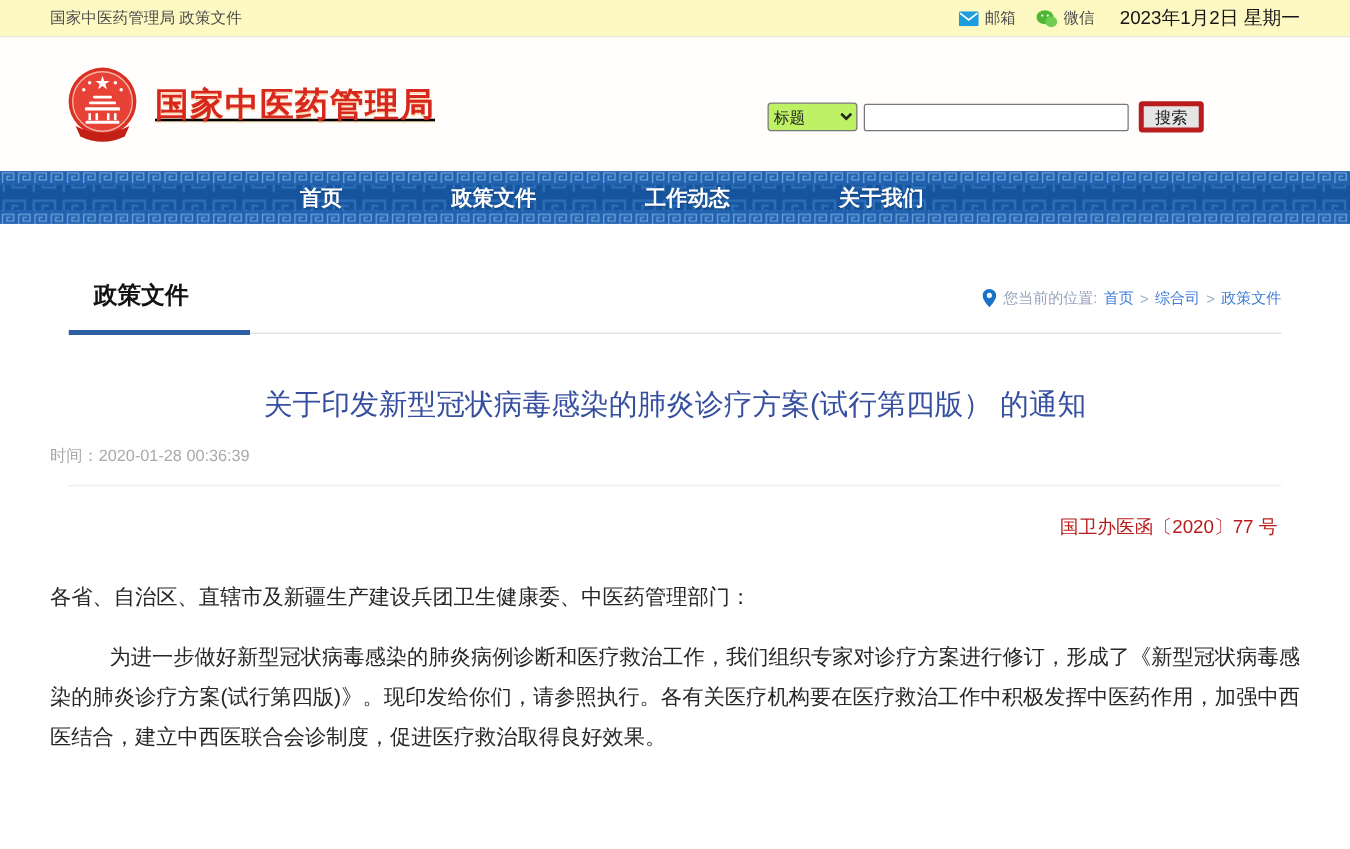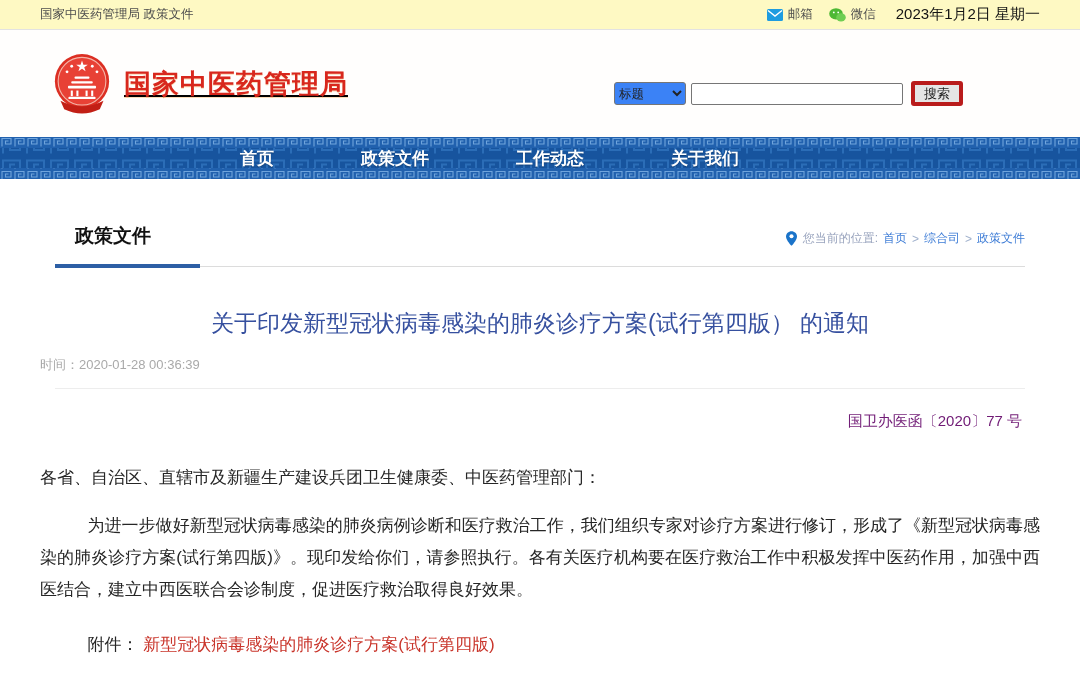--- a/index.html
+++ b/index.html
@@ -21,21 +21,21 @@
     display: flex; align-items: center; padding-left: 53px; }
   .brand { display: flex; align-items: center; text-decoration: underline; }
   .emblem { margin-right: 13px; display: inline-flex; }
   .brand-cn { font-size: 27px; font-weight: bold; color: #d8271d; letter-spacing: 1px;
     text-shadow: 0 1px 0 rgba(240,160,60,.35); }
   .brand-en { font-size: 10.5px; color: #3d3229; margin-top: 3px; letter-spacing: .2px; }
   .brand-suffix { font-size: 21px; font-weight: bold; color: #e60012;
     align-self: flex-end; margin-left: 18px; padding-bottom: 8px; }
   .search { position: absolute; left: 614px; top: 51px; display: flex; align-items: center; }
   .search select { width: 72px; height: 23px; font-size: 12.5px; border: 1px solid #767676;
-    border-radius: 3px; background: #3b82f6; color: #222; cursor: pointer;
+    border-radius: 3px; background: #bef264; color: #222; cursor: pointer;
     font-family: "Liberation Sans", sans-serif; }
   .search input { width: 212px; height: 22px; border: 1px solid #767676; border-radius: 2px;
     margin-left: 5px; padding: 0 4px; font-size: 13px; }
   .search button { height: 25px; margin-left: 8px; padding: 0 9px; font-size: 13px;
     color: #1a1a1a; background: #e5e5e5; border: 4px solid #b91c1c; border-radius: 3px;
     cursor: pointer; font-family: "Liberation Sans", sans-serif; }
 
   
   .nav { height: 42px; position: relative; background: #1d5ca9; }
   .nav-bg { position: absolute; left: 0; top: 0; width: 100%; height: 100%; }
@@ -56,21 +56,21 @@
   .pin { display: inline-flex; margin-right: 1px; }
 
   .section-underline-row { position: relative; height: 5px; margin: 14px 15px 0; }
   .gray-line { position: absolute; left: 0; right: 0; bottom: 1px; height: 1px; background: #dcdcdc; }
   .blue-bar { position: absolute; left: 0; bottom: 0; width: 145px; height: 4px; background: #2d5fa5; }
 
   .article-title { text-align: center; color: #36509f; font-size: 23px; font-weight: normal;
     margin-top: 40px; }
   .article-time { color: #a9a9a9; font-size: 13px; margin-top: 17px; }
   .time-divider { margin: 14px 15px 0; border-top: 1px solid #ededed; }
-  .doc-number { text-align: right; font-size: 15px; color: #701a75; margin: 23px 18px 0; }
+  .doc-number { text-align: right; font-size: 15px; color: #b91c1c; margin: 23px 18px 0; }
   .salutation { font-size: 17px; color: #262626; margin-top: 35px; }
   .body-para { font-size: 17px; color: #262626; line-height: 32px; text-indent: 2.8em;
     margin-top: 21px; text-align: justify; }
   .attachment { font-size: 17px; color: #262626; margin-top: 27px; text-indent: 2.8em; }
   .attachment-link { color: #c9352b; text-decoration: none; cursor: pointer; }
 </style>
 </head>
 <body>
 
 <div>
@@ -195,19 +195,15 @@
     </div>
 
     <div class="time-divider"></div>
 
     <div class="doc-number">国卫办医函〔2020〕77 号</div>
 
     <p class="salutation">各省、自治区、直辖市及新疆生产建设兵团卫生健康委、中医药管理部门：</p>
 
     <p class="body-para">为进一步做好新型冠状病毒感染的肺炎病例诊断和医疗救治工作，我们组织专家对诊疗方案进行修订，形成了《新型冠状病毒感染的肺炎诊疗方案(试行第四版)》。现印发给你们，请参照执行。各有关医疗机构要在医疗救治工作中积极发挥中医药作用，加强中西医结合，建立中西医联合会诊制度，促进医疗救治取得良好效果。</p>
 
-    <p class="attachment">
-      <span>附件：</span>
-      <a class="attachment-link">新型冠状病毒感染的肺炎诊疗方案(试行第四版)</a>
-    </p>
 
   </main>
 </div>
 
 </body></html>

